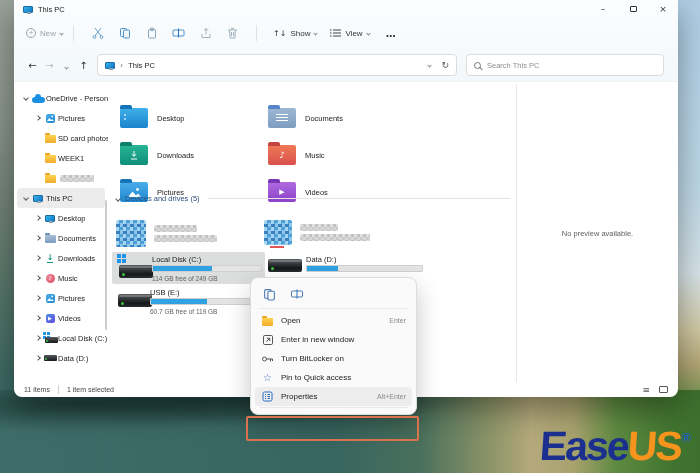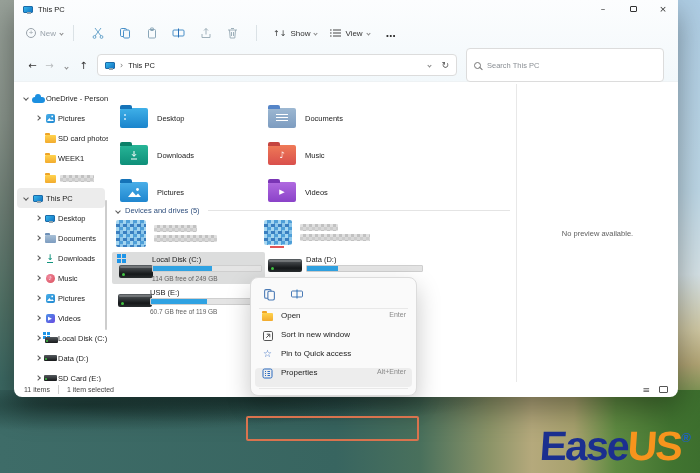--- a/index.html
+++ b/index.html
@@ -37,21 +37,21 @@
   .chv{display:inline-block;width:4px;height:4px;border-right:1px solid #5a5a5a;border-bottom:1px solid #5a5a5a}
   .chv.r{transform:rotate(-45deg)}
   .chv.d{transform:rotate(45deg)}
   .chv.sm{width:3px;height:3px;border-color:#888}
 
   .navbar{position:absolute;left:0;top:48px;right:0;height:34px;display:flex;align-items:center;padding:0 10px}
   .nav-ar{width:17px;text-align:center;font-size:10px;color:#333}
   .nav-ar.dis{color:#b8bcbe}
   .addrbar{margin-left:5px;width:360px;height:22px;border:1px solid #dcdcdc;border-radius:4px;background:#fff;display:flex;align-items:center;padding:0 7px;gap:5px}
   .addr-right{margin-left:auto;display:flex;align-items:center;gap:10px;color:#555}
-  .searchbar{margin-left:9px;width:198px;height:22px;border:1px solid #dcdcdc;border-radius:4px;background:#fff;display:flex;align-items:center;padding:16px 7px;gap:6px}
+  .searchbar{margin-left:9px;width:198px;height:22px;border:1px solid #dcdcdc;border-radius:4px;background:#fff;display:flex;align-items:center;padding:4px 7px;gap:6px}
   .search-input{border:none;outline:none;width:150px;font-size:7.5px;font-family:"Liberation Sans",sans-serif;color:#333;background:transparent}
   .search-input::placeholder{color:#8a8f94}
   .mag{width:7px;height:7px;border:1px solid #777;border-radius:50%;position:relative;flex:0 0 auto}
   .mag::after{content:"";position:absolute;width:4px;height:1px;background:#777;transform:rotate(45deg);right:-3px;bottom:-1px}
 
   
   .mon{width:11px;height:8px;background:linear-gradient(135deg,#35b5ea,#1276c4);border:1px solid #1a6aa8;border-radius:1px;position:relative;flex:0 0 auto}
   .mon::after{content:"";position:absolute;left:3px;bottom:-2px;width:4px;height:2px;background:#93a3ad}
   .mon.s{width:10px;height:7px}
   .mfold{width:11px;height:8px;background:linear-gradient(180deg,#ffd34e,#f2ab2e);border-radius:1px;position:relative;margin-top:2px;flex:0 0 auto}
@@ -119,21 +119,21 @@
   .st-sep{width:1px;height:9px;background:#d0d0d0}
   .st-icons{margin-left:auto;display:flex;gap:9px;align-items:center;color:#555}
   .thumbico{width:9px;height:7px;border:1px solid #555;border-radius:1px}
 
   
   .ctx{position:absolute;left:250px;top:277px;width:167px;background:#fafafa;border:1px solid #dcdcdc;border-radius:8px;
     box-shadow:0 10px 24px rgba(0,0,0,.22);padding:4px;z-index:4}
   .ctx-icons{display:flex;gap:8px;padding:3px 4px 4px}
   .cicon{width:20px;height:18px;display:flex;align-items:center;justify-content:center;border-radius:3px}
   .ctx-sep{height:1px;background:#e8e8e8;margin:1px 4px 2px}
-  .cm-item{height:19px;display:flex;align-items:flex-start;gap:7px;padding:0 6px;border-radius:4px;font-size:8px;color:#1b1b1b}
+  .cm-item{height:19px;display:flex;align-items:center;gap:7px;padding:0 6px;border-radius:4px;font-size:8px;color:#1b1b1b}
   .cm-item.hl{background:#ededed}
   .cm-ico{width:13px;display:flex;justify-content:center;align-items:center;flex:0 0 auto}
   .cm-short{margin-left:auto;font-size:7px;color:#8a8a8a}
   .star-ico{color:#3a6ec2;font-size:10px;line-height:10px}
   .prop-box{position:absolute;left:246px;top:416px;width:173px;height:25px;border:2px solid #d9734e;border-radius:2px;z-index:6;pointer-events:none}
 
   
   .easeus{position:absolute;right:10px;bottom:6px;z-index:8;font-weight:bold;font-size:41px;letter-spacing:-2px;line-height:1;transform:skewX(-4deg)}
   .easeus .e1{color:#1b2f8f}
   .easeus .e2{color:#f7941d}
@@ -389,29 +389,20 @@
       </div>
       <div class="sb-row lv2">
         <span class="chvbox">
             <span class="chv r"></span>
           </span>
         <span class="icobox">
             <span class="hddm"></span>
           </span>
         <span>Data (D:)</span>
       </div>
-      <div class="sb-row lv2">
-        <span class="chvbox">
-            <span class="chv r"></span>
-          </span>
-        <span class="icobox">
-            <span class="hddm"></span>
-          </span>
-        <span>SD Card (E:)</span>
-      </div>
       <span class="sb-scroll"></span>
     </div>
 
     <div class="content">
 
       <div class="fitem" style="left:10px;top:20px">
         <span class="fold f-desktop">
             <span class="dots"></span>
           </span>
         <span class="flabel">Desktop</span>
@@ -444,21 +435,21 @@
               <path d="M1 10l4.5-5.5 3.5 4 2-2L14 10z" fill="#fff"></path>
             </svg>
           </span>
         <span class="flabel">Pictures</span>
       </div>
       <div class="fitem" style="left:158px;top:94px">
         <span class="fold f-videos uni">▶</span>
         <span class="flabel">Videos</span>
       </div>
 
-      <div class="grp" style="top:122px">
+      <div class="grp" style="top:110px">
         <span class="chv d"></span>
         <span>Devices and drives (5)</span>
         <span class="rule"></span>
       </div>
 
       <div style="position:absolute;left:6px;top:136px;display:flex;gap:8px;align-items:center">
         <span class="pixblue" style="width:30px;height:27px"></span>
         <span>
           <span class="pix" style="display:block;width:43px;height:7px;margin-bottom:3px"></span>
           <span class="pix" style="display:block;width:63px;height:7px"></span>
@@ -554,21 +545,33 @@
     </div>
     <div class="cm-item">
       <span class="cm-ico">
           <svg width="12" height="12" viewBox="0 0 12 12">
             <g fill="none" stroke="#555">
               <rect x="1.5" y="1.5" width="9" height="9" rx="1.2"></rect>
               <path d="M4.2 7.8l3.6-3.6M7.8 7.2V4.2H4.8"></path>
             </g>
           </svg>
         </span>
-      <span>Sort in new window</span>
+      <span>Enter in new window</span>
+      <span class="cm-short"></span>
+    </div>
+    <div class="cm-item">
+      <span class="cm-ico">
+          <svg width="13" height="10" viewBox="0 0 13 10">
+            <g fill="none" stroke="#555">
+              <circle cx="3.5" cy="5" r="2"></circle>
+              <path d="M5.5 5h6M9.5 5v2.5M11.5 5v2"></path>
+            </g>
+          </svg>
+        </span>
+      <span>Turn BitLocker on</span>
       <span class="cm-short"></span>
     </div>
     <div class="cm-item">
       <span class="cm-ico star-ico uni">☆</span>
       <span>Pin to Quick access</span>
       <span class="cm-short"></span>
     </div>
     <div class="cm-item hl">
       <span class="cm-ico">
           <svg width="11" height="11" viewBox="0 0 11 11">

